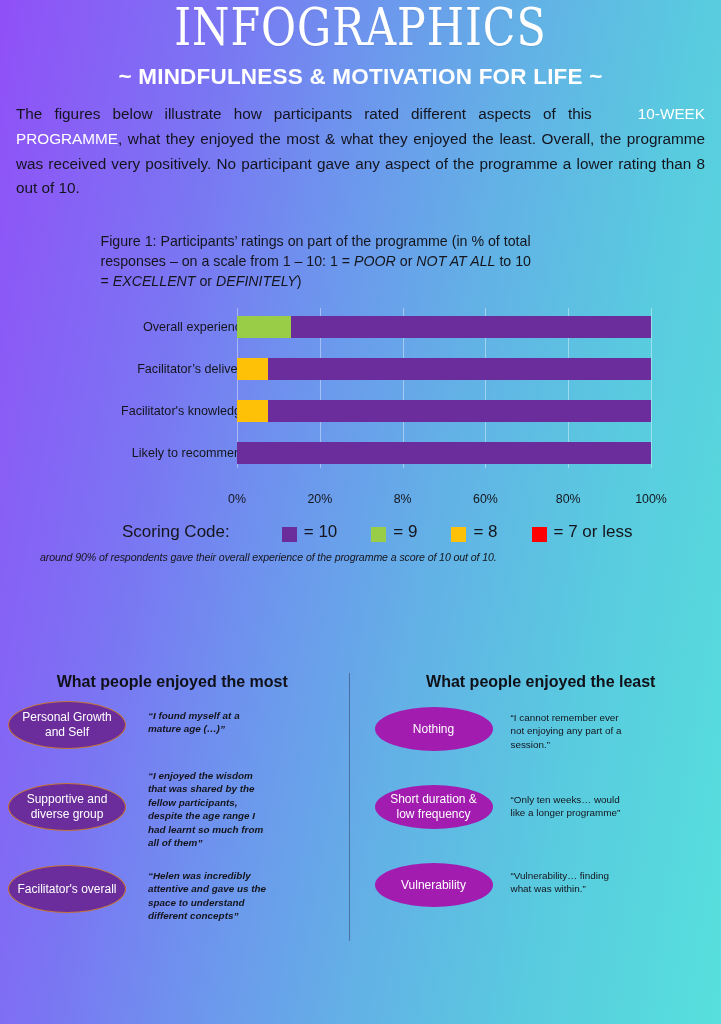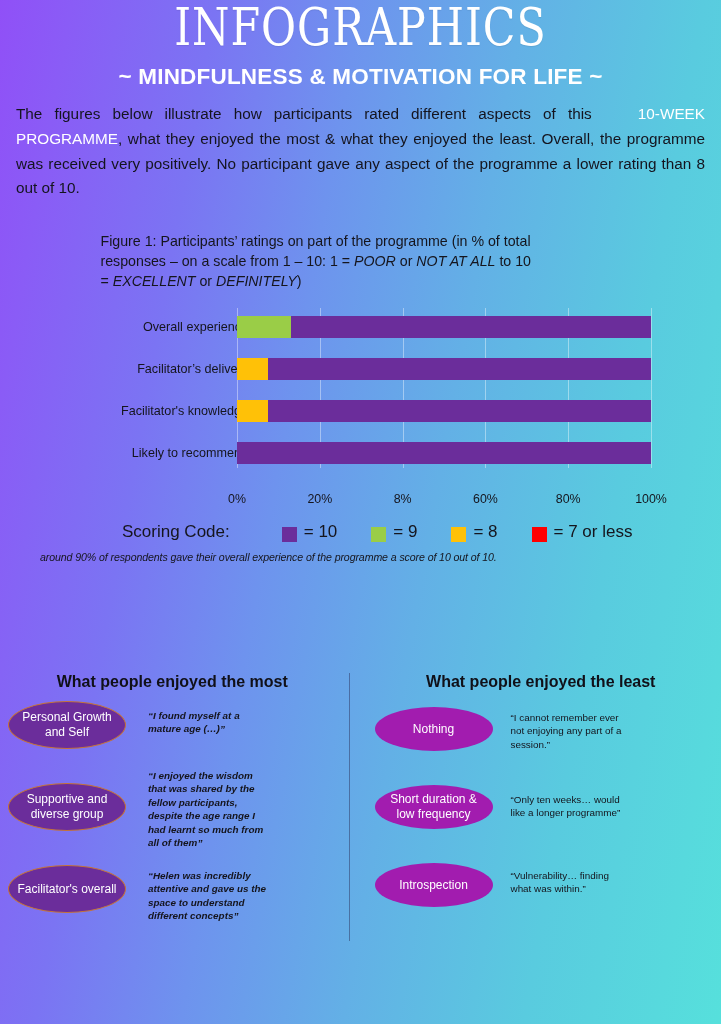--- a/index.html
+++ b/index.html
@@ -219,18 +219,18 @@
     <div id="right-rows">
         <div class="ellipse green" style="position: absolute; left: 14px; top: 42px; width: 118px; height: 44px;">
           <span>Nothing</span>
         </div>
         <div class="quote" style="position: absolute; left: 150px; top: 46px; width: 122px;">“I cannot remember ever not enjoying any part of a session.”</div>
         <div class="ellipse green" style="position: absolute; left: 14px; top: 120px; width: 118px; height: 44px;">
           <span>Short duration &amp; low frequency</span>
         </div>
         <div class="quote" style="position: absolute; left: 150px; top: 128px; width: 126px;">“Only ten weeks… would like a longer programme”</div>
         <div class="ellipse green" style="position: absolute; left: 14px; top: 198px; width: 118px; height: 44px;">
-          <span>Introspection</span>
+          <span>Vulnerability</span>
         </div>
         <div class="quote" style="position: absolute; left: 150px; top: 204px; width: 120px;">“Vulnerability… finding what was within.”</div>
       </div>
   </div>
 </div>
 
 </body></html>

